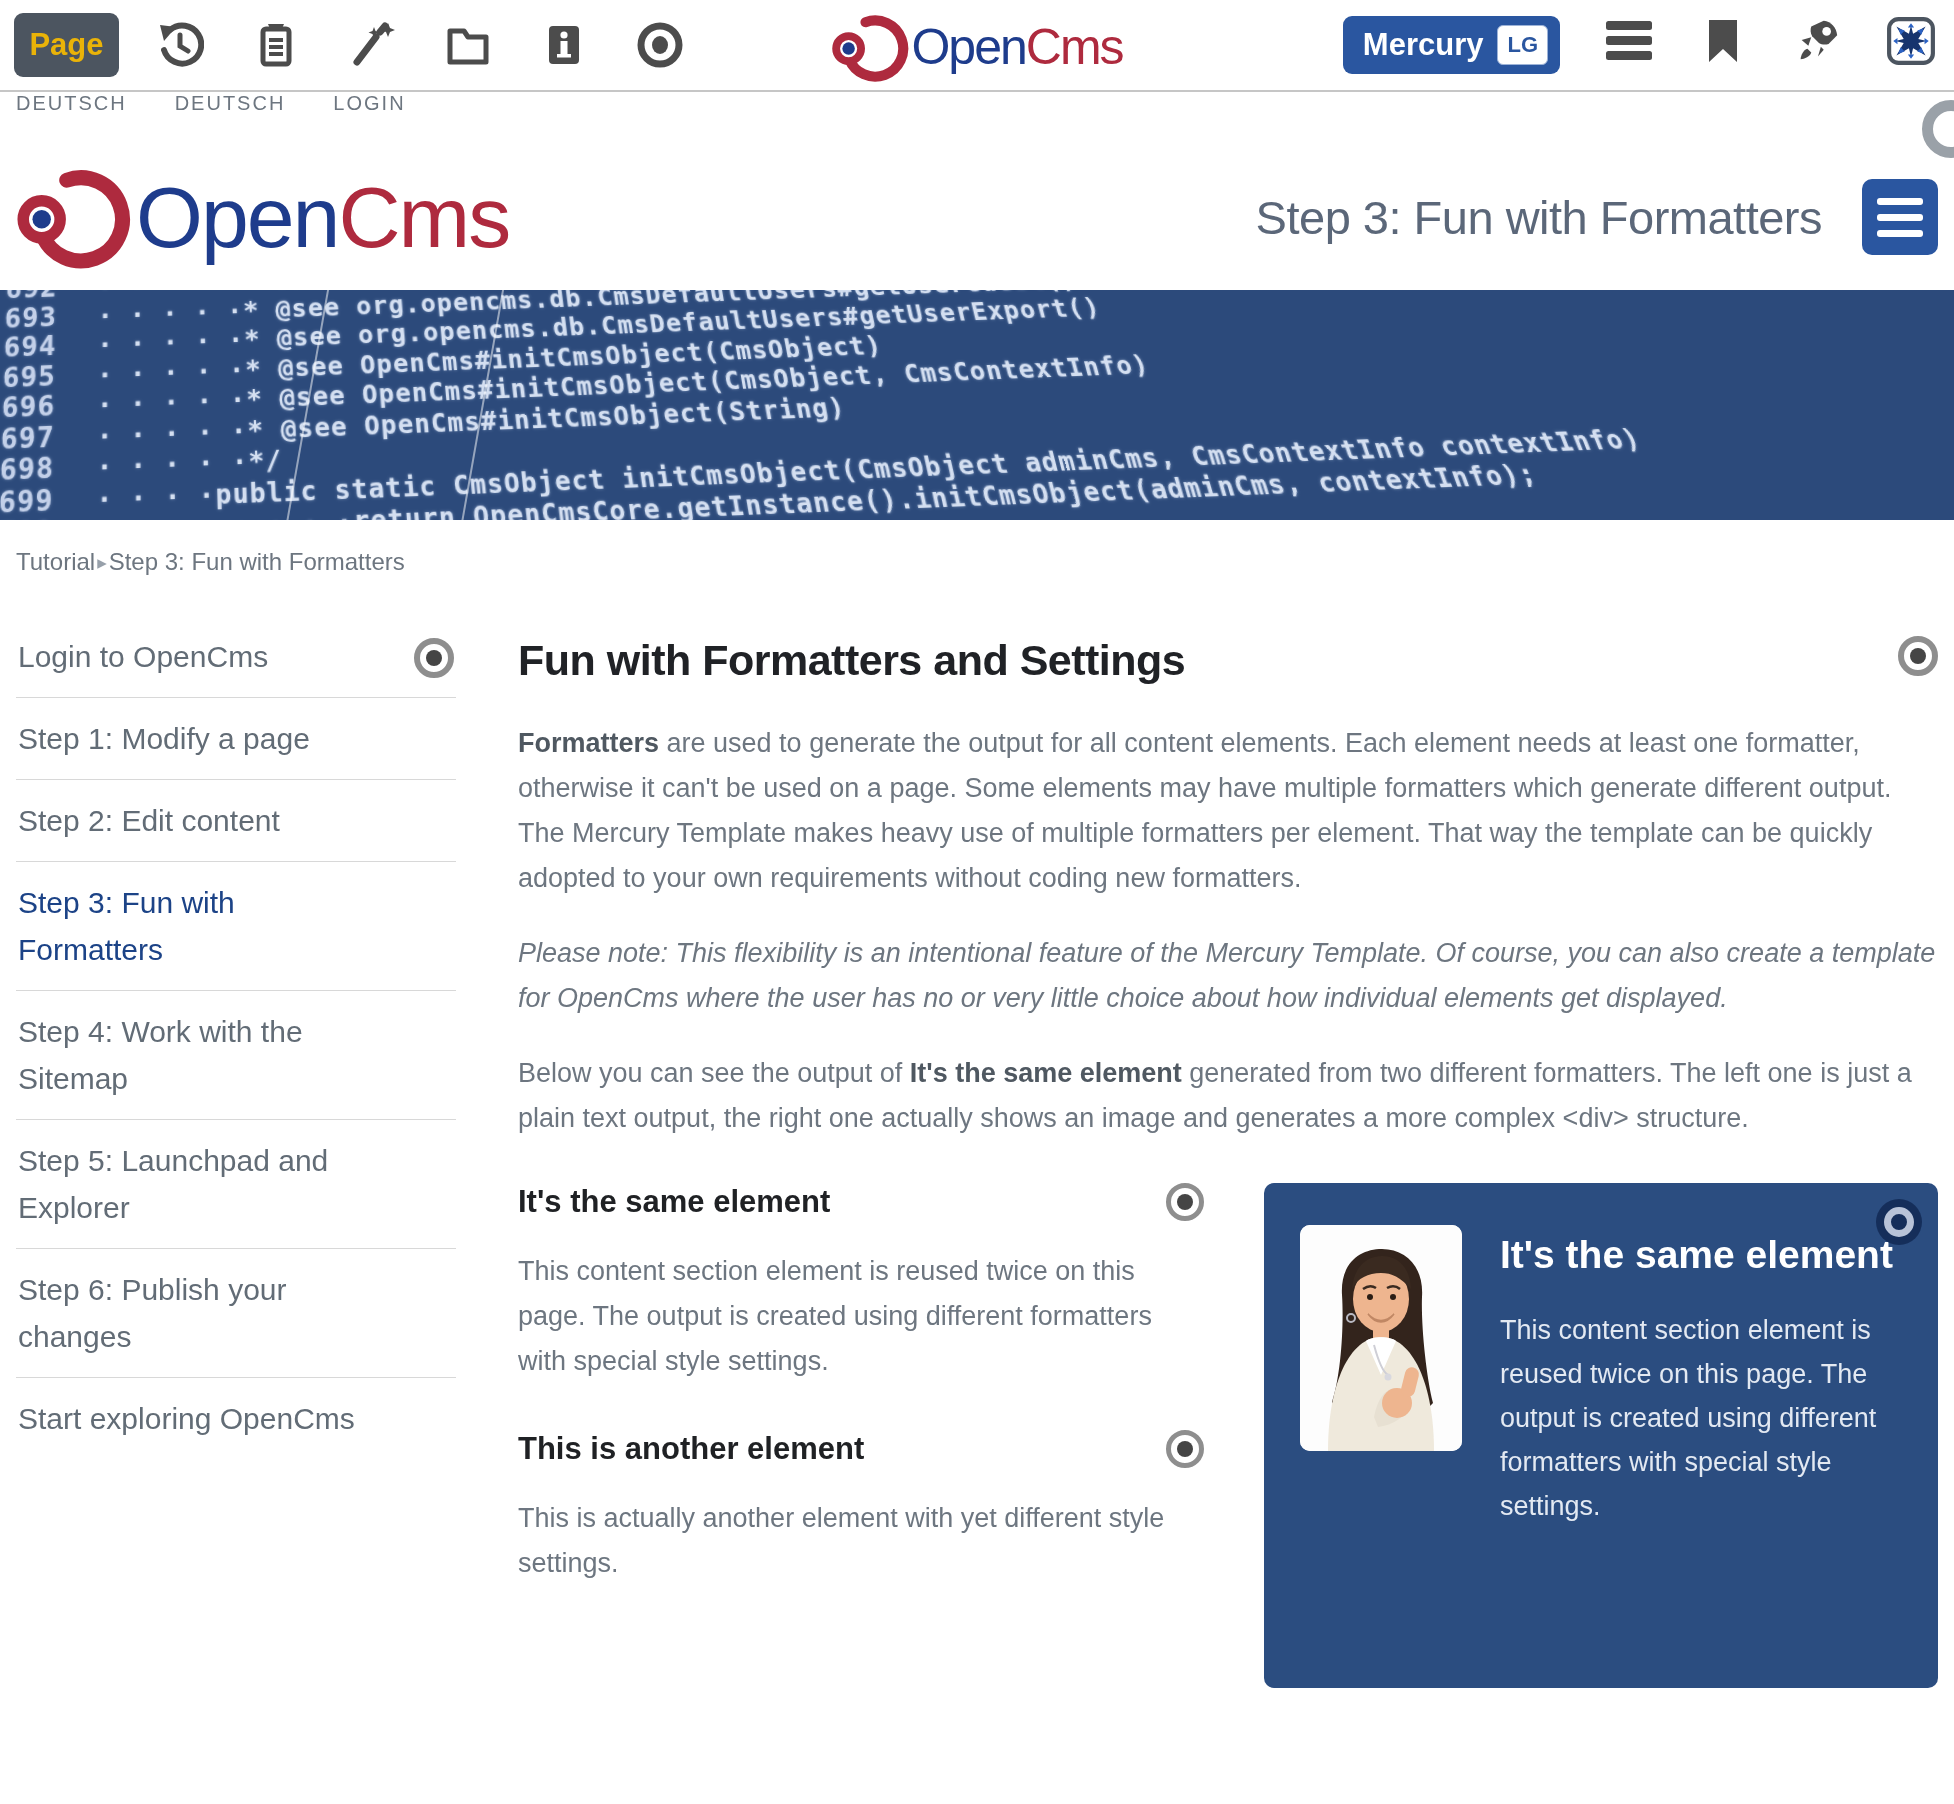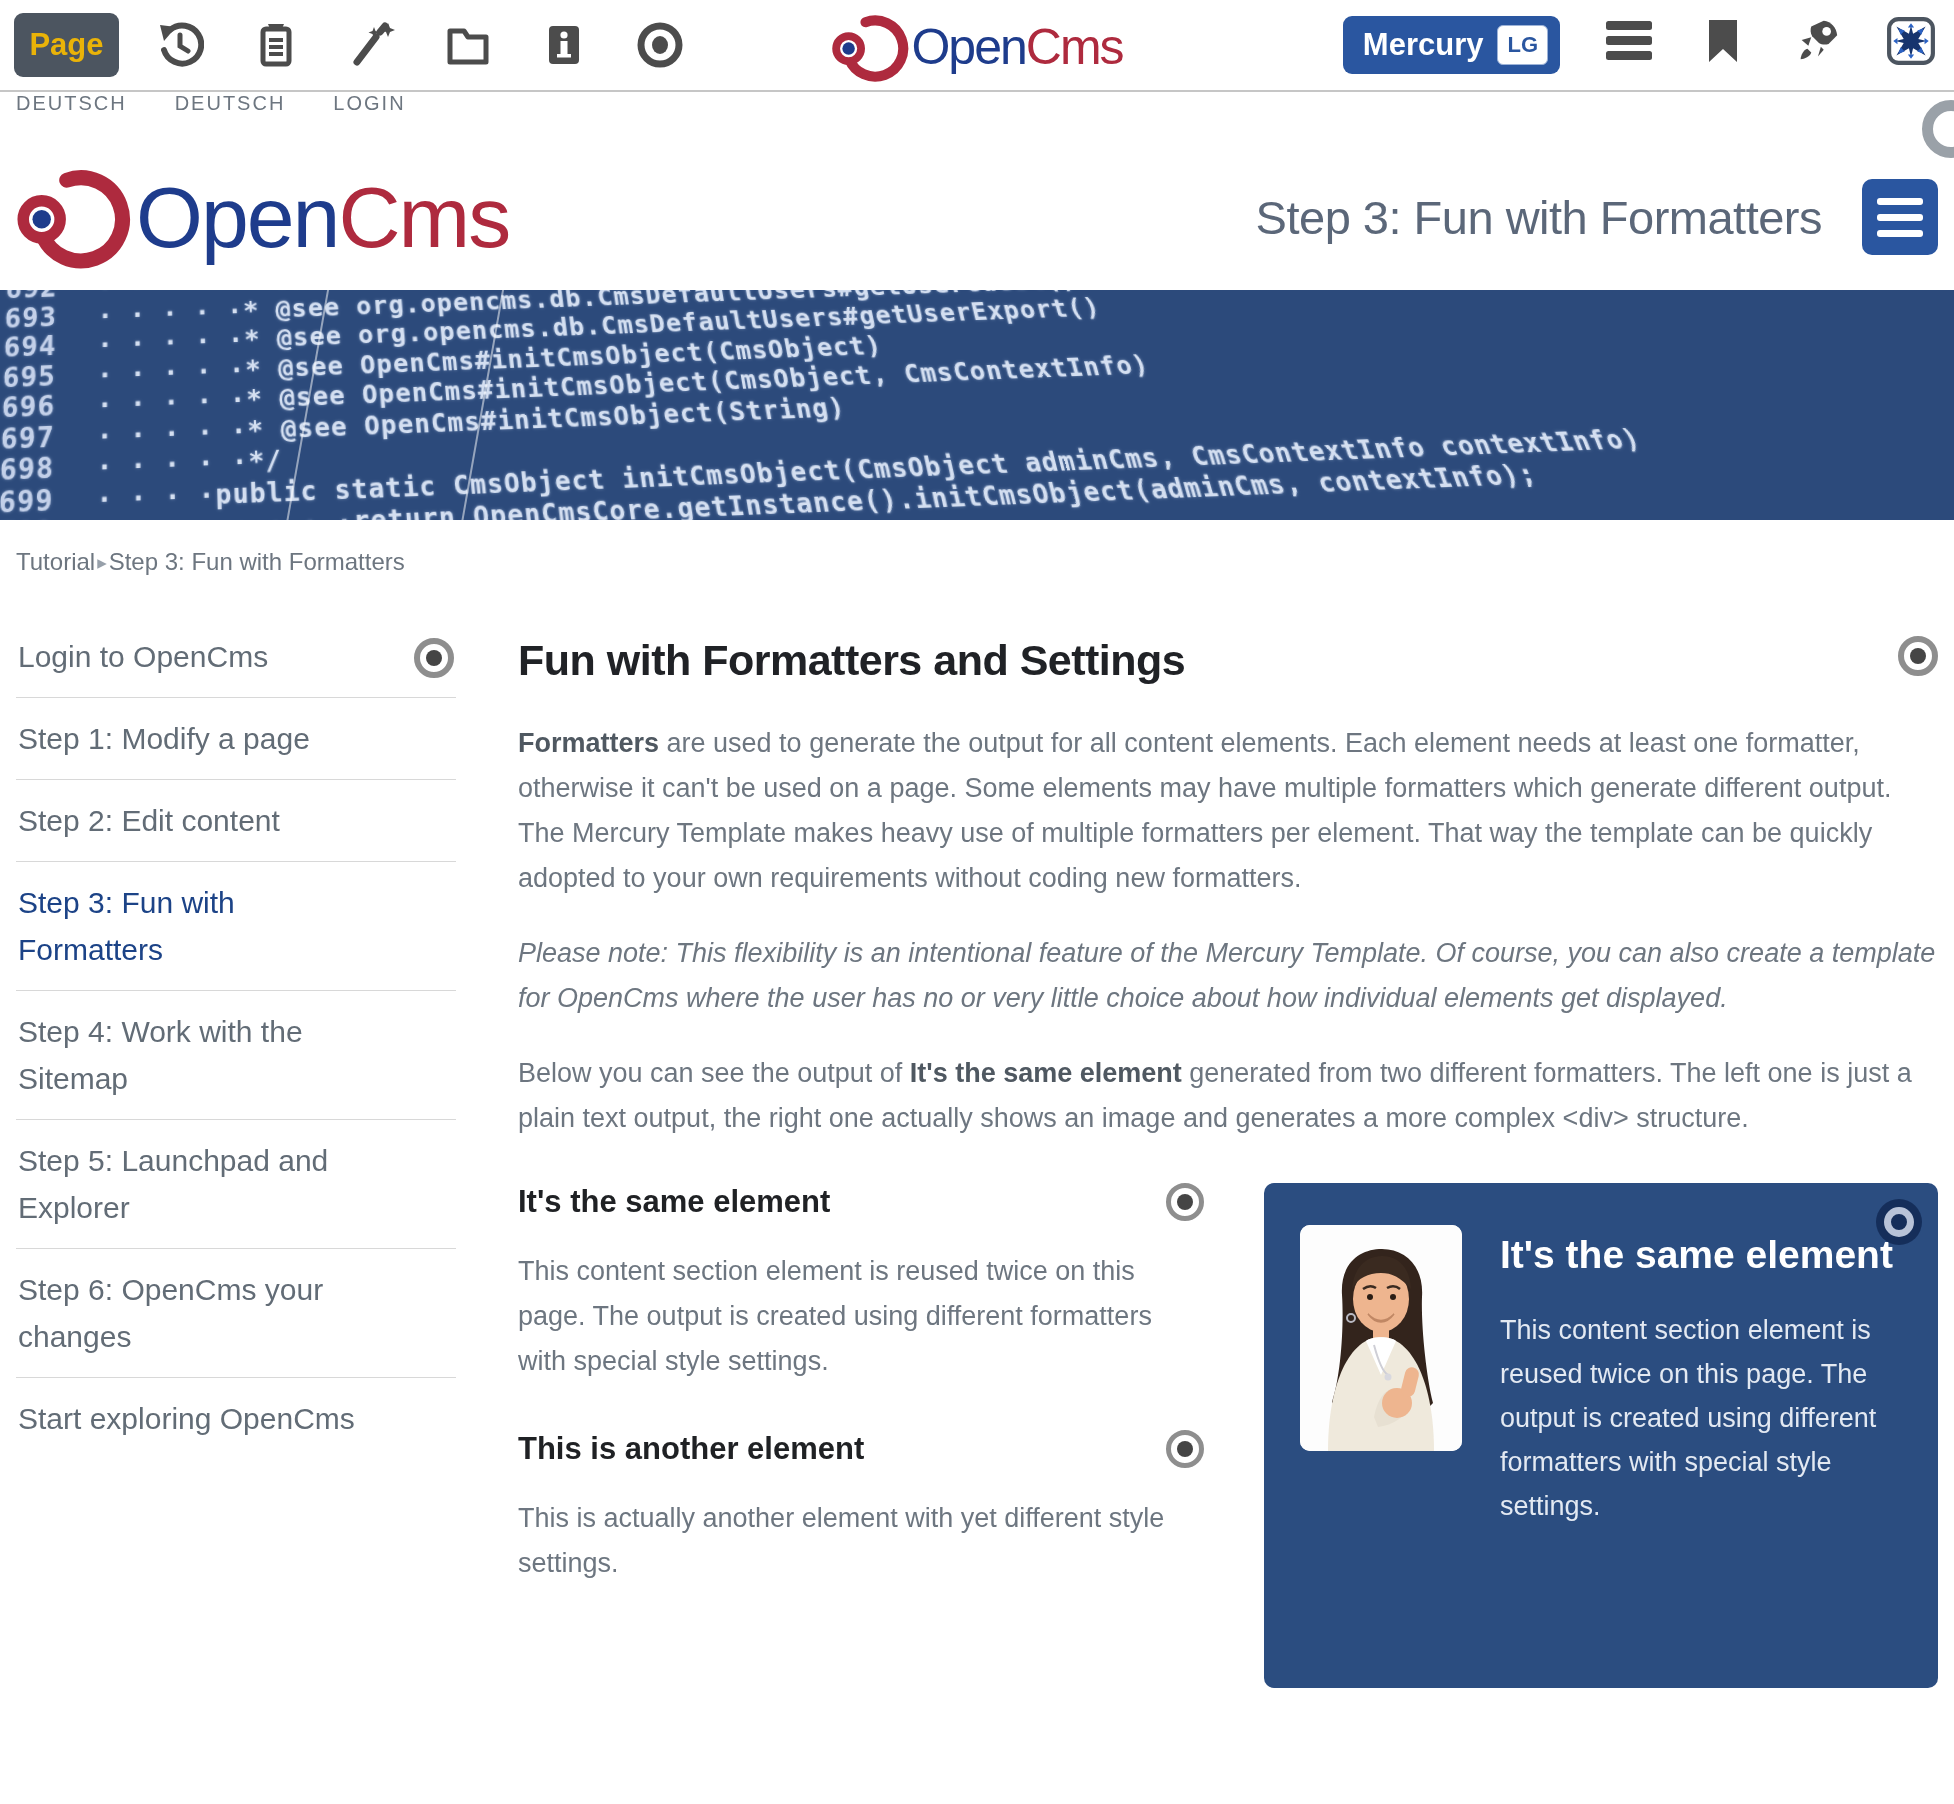--- a/index.html
+++ b/index.html
@@ -263,21 +263,21 @@
           <li class="side-item active">
             <span class="side-label">Step 3: Fun with Formatters</span>
           </li>
           <li class="side-item">
             <span class="side-label">Step 4: Work with the Sitemap</span>
           </li>
           <li class="side-item">
             <span class="side-label">Step 5: Launchpad and Explorer</span>
           </li>
           <li class="side-item">
-            <span class="side-label">Step 6: OpenCms your changes</span>
+            <span class="side-label">Step 6: Publish your changes</span>
           </li>
           <li class="side-item">
             <span class="side-label">Start exploring OpenCms</span>
           </li>
         </ul>
     </aside>
 
     <main class="main">
       <div class="h1-row">
         <h1 class="main-title">Fun with Formatters and Settings</h1>

